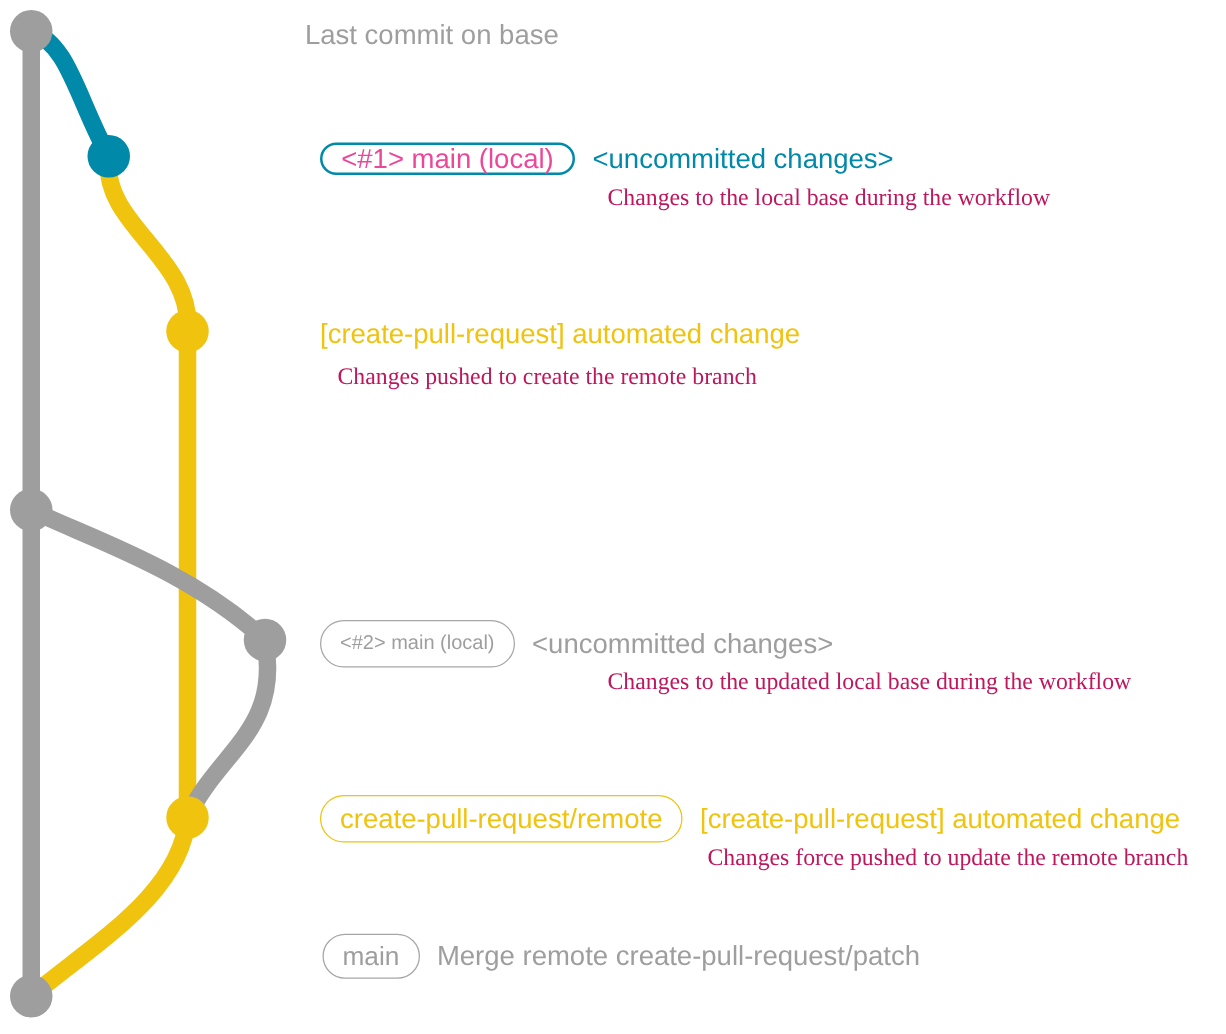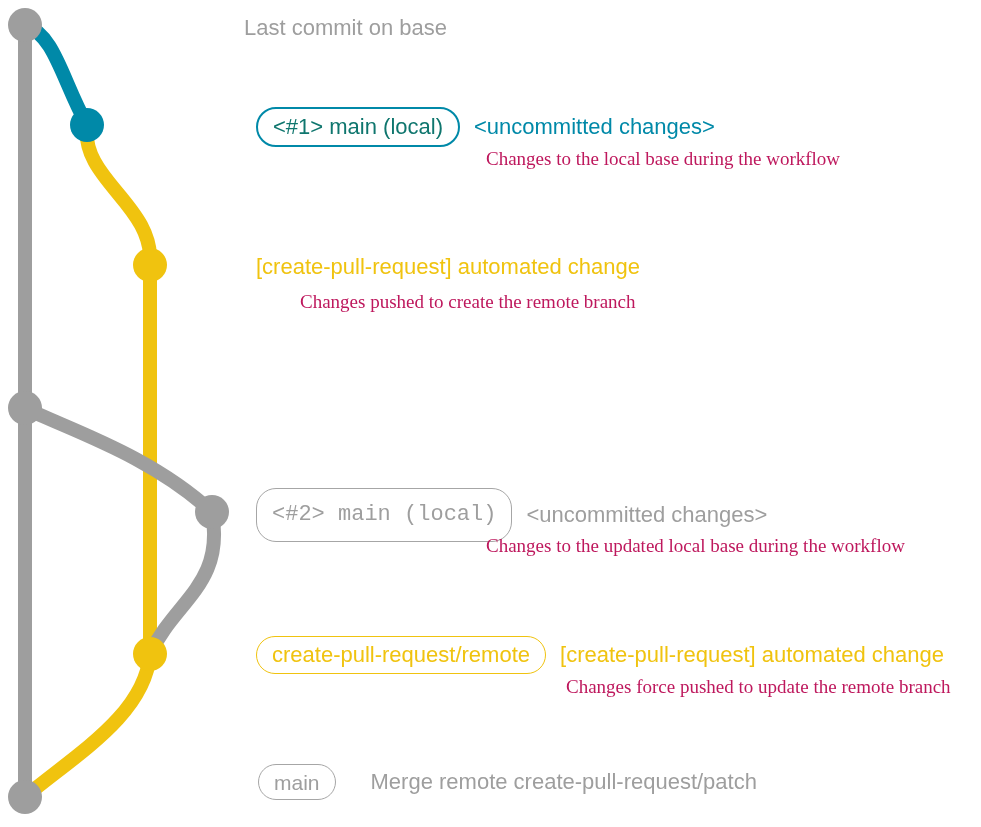--- a/index.html
+++ b/index.html
@@ -49,33 +49,32 @@
     border-radius: 20px;
     border-style: solid;
     box-sizing: border-box;
     background: #ffffff;
     font-family: "Liberation Sans", sans-serif;
     line-height: 1;
   }
   .badge-teal {
     border-width: 2px;
     border-color: #0089a8;
-    color: #0f766e;
+    color: #ec4899;
     font-size: 22px;
-    height: 40px;
+    height: 26px;
     padding: 2px 15px;
   }
   .badge-grey {
     border-width: 1.5px;
     border-color: #a6a6a6;
     color: #9e9e9e;
-    font-size: 22px;
-    height: 54px;
+    font-size: 16px;
+    height: 38px;
     padding: 0 15px;
-    font-family: Liberation Mono, monospace;
   }
   .badge-yellow {
     border-width: 1.5px;
     border-color: #f0c30f;
     color: #f0c30f;
     font-size: 22px;
     height: 38px;
     padding: 0 15px;
   }
   .badge-grey-small {
@@ -158,34 +157,34 @@
 
     <div class="heading" style="left:244px; top:17px;">Last commit on base</div>
 
     <div class="row" style="left:256px; top:108px; height:38px;">
       <span class="badge badge-teal">&lt;#1&gt; main (local)</span>
       <span class="commit-msg msg-teal">&lt;uncommitted changes&gt;</span>
     </div>
     <div class="subtext" style="left:486px; top:149px;">Changes to the local base during the workflow</div>
 
     <div class="bare-msg msg-yellow" style="left:256px; top:256px;">[create-pull-request] automated change</div>
-    <div class="subtext" style="left:270px; top:292px;margin-left:30px;">Changes pushed to create the remote branch</div>
+    <div class="subtext" style="left:270px; top:292px;">Changes pushed to create the remote branch</div>
 
 
     <div class="row" style="left:256px; top:496px; height:38px;">
       <span class="badge badge-grey">&lt;#2&gt; main (local)</span>
       <span class="commit-msg msg-grey">&lt;uncommitted changes&gt;</span>
     </div>
     <div class="subtext" style="left:486px; top:536px;">Changes to the updated local base during the workflow</div>
 
     <div class="row" style="left:256px; top:636px; height:38px;">
       <span class="badge badge-yellow">create-pull-request/remote</span>
       <span class="commit-msg msg-yellow">[create-pull-request] automated change</span>
     </div>
     <div class="subtext" style="left:566px; top:677px;">Changes force pushed to update the remote branch</div>
 
-    <div class="row" style="left:258px; top:764px; height:36px;gap:21px;">
+    <div class="row" style="left:258px; top:747px; height:36px;">
       <span class="badge badge-grey-small">main</span>
       <span class="commit-msg msg-grey">Merge remote create-pull-request/patch</span>
     </div>
 
   </div>
 </div>
 
 </body></html>

